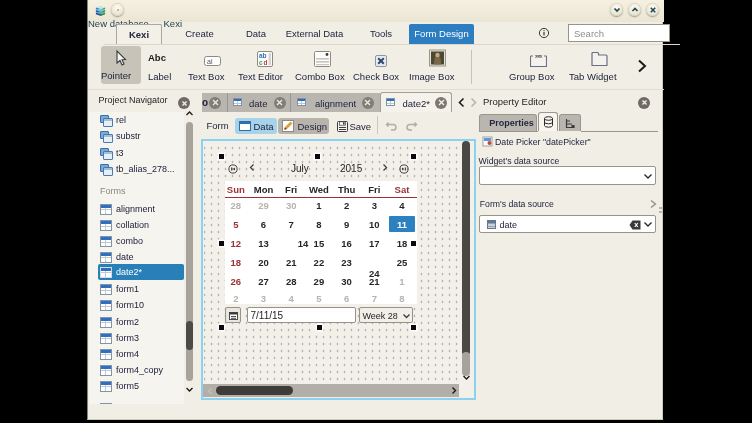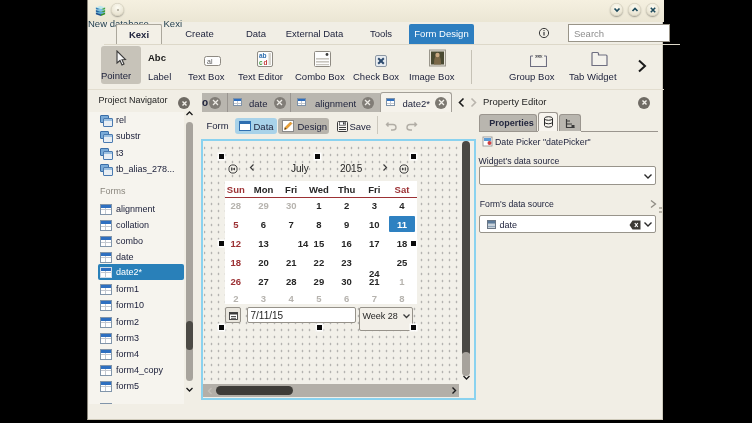--- a/index.html
+++ b/index.html
@@ -434,21 +434,21 @@
       <svg class="abs" style="left:2.5px;top:3px" width="9" height="9" viewBox="0 0 9 9">
             <rect x="0.5" y="1.5" width="8" height="7" fill="#fff" stroke="#3a3a3a" stroke-width="0.9"></rect>
             <rect x="0.5" y="1.5" width="8" height="2" fill="#3a3a3a"></rect>
             <rect x="2" y="5" width="5" height="0.9" fill="#3a3a3a"></rect>
             <rect x="2" y="6.8" width="5" height="0.9" fill="#3a3a3a"></rect>
           </svg>
     </div>
     <div class="abs" style="left:43.5px;top:166px;width:109.5px;height:16px;background:#fff;border:1px solid #96928a;border-radius:2px">
       <span class="txt" style="left:3px;top:2px;font-size:10px;color:#1f1f1f">7/11/15</span>
     </div>
-    <div class="abs" style="left:156px;top:166px;width:53.5px;height:24px;background:#f2efe8;border:1px solid #96928a;border-radius:2px">
+    <div class="abs" style="left:156px;top:166px;width:53.5px;height:16px;background:#f2efe8;border:1px solid #96928a;border-radius:2px">
       <span class="txt" style="left:2.5px;top:3px;font-size:9px;color:#1f1f1f">Week 28</span>
       <svg class="abs" style="left:42px;top:5px" width="9" height="7" viewBox="0 0 9 7">
             <path d="M1.5 1.5 L4.5 4.5 L7.5 1.5" fill="none" stroke="#3a3a3a" stroke-width="1.3"></path>
           </svg>
     </div>
 
     <div class="handle" style="left:16px;top:12.5px"></div>
     <div class="handle" style="left:112px;top:12.5px"></div>
     <div class="handle" style="left:207.5px;top:12.5px"></div>
     <div class="handle" style="left:16px;top:100px"></div>

